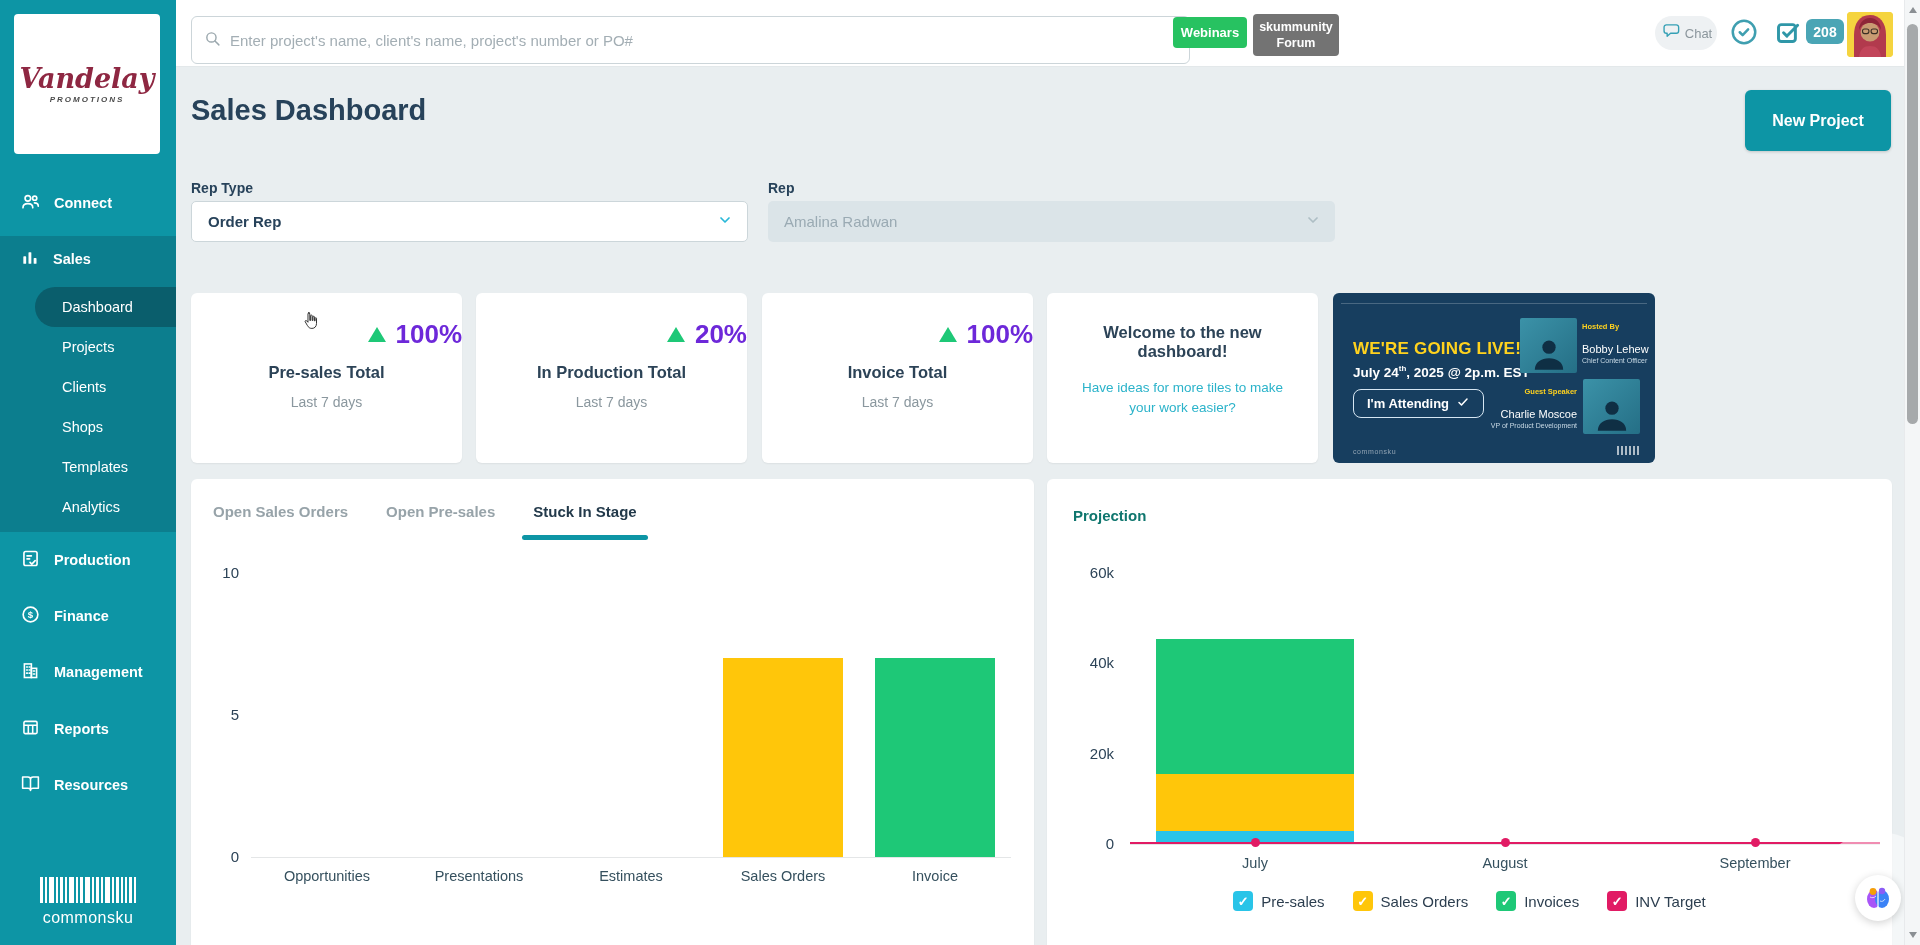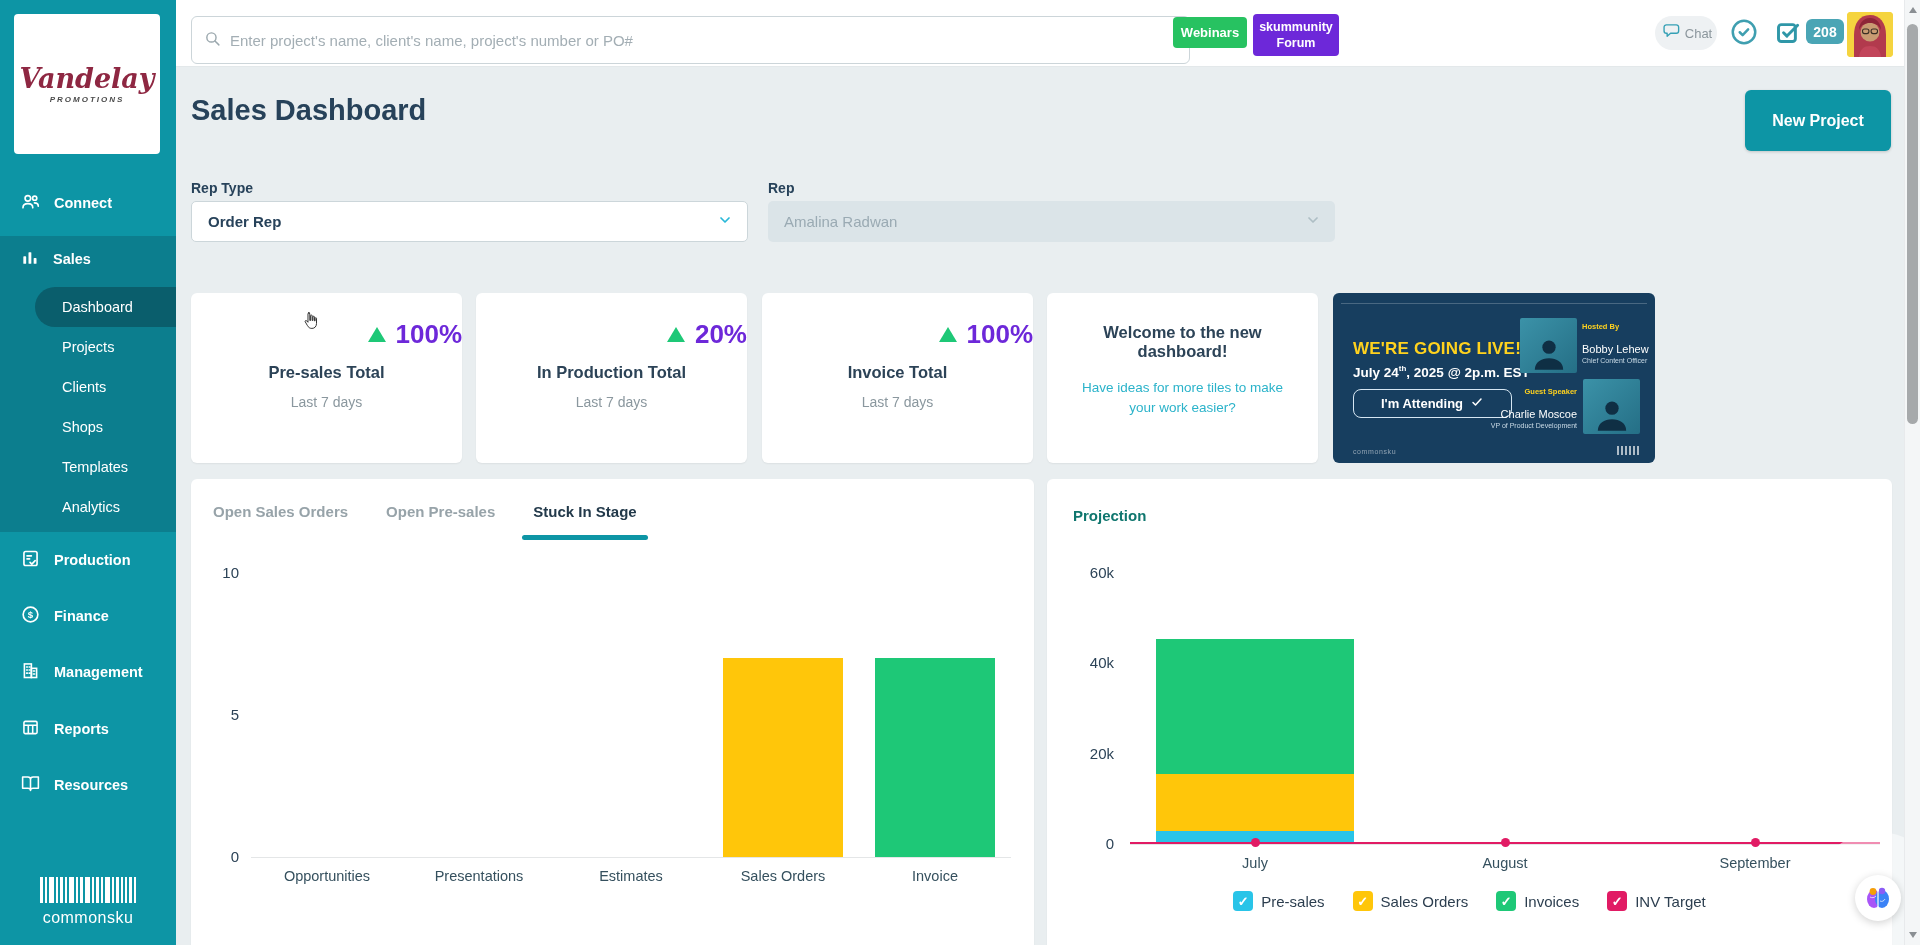--- a/index.html
+++ b/index.html
@@ -23,21 +23,21 @@
   .sku-text { color:#fff; font-size:16px; letter-spacing:.5px; margin-top:2px; }
 
   
   .topbar { position:absolute; left:176px; top:0; width:1728px; height:67px; background:#fff; border-bottom:1px solid #e3e8ea; z-index:4; }
   .search { position:absolute; left:15px; top:16px; width:999px; height:48px; border:1px solid #ccd5d9; border-radius:6px;
             display:flex; align-items:center; padding:0 12px; gap:9px; background:#fff; }
   .search input { border:none; outline:none; flex:1; font-size:15px; font-family:"Liberation Sans",sans-serif; color:#41525c; background:transparent; }
   .search input::placeholder { color:#a3aeb4; }
   .btn-webinars { position:absolute; left:997px; top:17px; width:74px; height:31px; background:#27c261; border:none; border-radius:4px;
                   color:#fff; font-weight:bold; font-size:13px; cursor:pointer; font-family:"Liberation Sans",sans-serif; }
-  .btn-forum { position:absolute; left:1077px; top:14px; width:86px; height:42px; background:#6d28d9; border:none; border-radius:4px;
+  .btn-forum { position:absolute; left:1077px; top:14px; width:86px; height:42px; background:#737373; border:none; border-radius:4px;
                color:#fff; font-weight:bold; font-size:12.5px; line-height:1.3; cursor:pointer; font-family:"Liberation Sans",sans-serif; }
   .chat-pill { position:absolute; left:1479px; top:16px; width:62px; height:34px; background:#eef1f3; border-radius:17px;
                display:flex; align-items:center; justify-content:center; gap:3px; cursor:pointer; }
   .chat-label { color:#8b969c; font-size:13px; }
   .top-icon { position:absolute; cursor:pointer; }
   .badge { position:absolute; left:1630px; top:19px; width:38px; height:25px; background:#4aa5b5; border-radius:6px;
            color:#fff; font-weight:bold; font-size:14px; display:flex; align-items:center; justify-content:center; cursor:pointer; }
   .avatar { position:absolute; left:1671px; top:12px; width:46px; height:45px; border-radius:4px; overflow:hidden; cursor:pointer; background:#f5d43f; }
 
   
@@ -64,21 +64,21 @@
   .stat-period { text-align:center; margin-top:12px; font-size:14px; color:#8a979e; }
   .welcome-title { margin:30px 12px 0; text-align:center; font-size:16.5px; font-weight:bold; color:#2c4357; }
   .welcome-link { margin:17px 22px 0; text-align:center; font-size:13.5px; color:#2bb3ca; line-height:1.45; cursor:pointer; }
 
   
   .banner { position:absolute; left:1333px; top:293px; width:322px; height:170px; background:#173e5f; border-radius:6px; overflow:hidden; cursor:pointer; }
   .banner-line { position:absolute; left:8px; right:8px; top:10px; height:1px; background:rgba(255,255,255,.22); }
   .banner-headline { position:absolute; left:20px; top:46px; color:#ffd21e; font-weight:bold; font-size:17px; letter-spacing:.2px; }
   .banner-date { position:absolute; left:20px; top:71px; color:#fff; font-weight:bold; font-size:13.5px; }
   .banner-date sup { font-size:8px; }
-  .banner-attend { position:absolute; left:20px; top:96px; border:1.5px solid #d6e6f2; border-radius:8px; padding:6px 27px;
+  .banner-attend { position:absolute; left:20px; top:96px; border:1.5px solid #d6e6f2; border-radius:8px; padding:6px 13px;
                    color:#fff; font-weight:bold; font-size:13px; display:flex; align-items:center; gap:7px; background:transparent; cursor:pointer;
                    font-family:"Liberation Sans",sans-serif; }
   .banner-photo { position:absolute; border-radius:2px; background:linear-gradient(135deg,#3b92a8,#256f86); display:flex; align-items:flex-end; justify-content:center; overflow:hidden; }
   .host-block { position:absolute; left:249px; top:29px; }
   .guest-block { position:absolute; right:78px; top:94px; text-align:right; }
   .person-label { color:#ffd21e; font-weight:bold; font-size:7.5px; }
   .person-name { color:#fff; font-size:11px; margin-top:12px; }
   .person-title { color:#c9dae6; font-size:7px; margin-top:2px; }
   .banner-brand { position:absolute; left:20px; bottom:8px; font-size:7px; color:rgba(255,255,255,.5); letter-spacing:.6px; }
   .banner-barcode { position:absolute; right:14px; bottom:8px; width:24px; height:9px;

